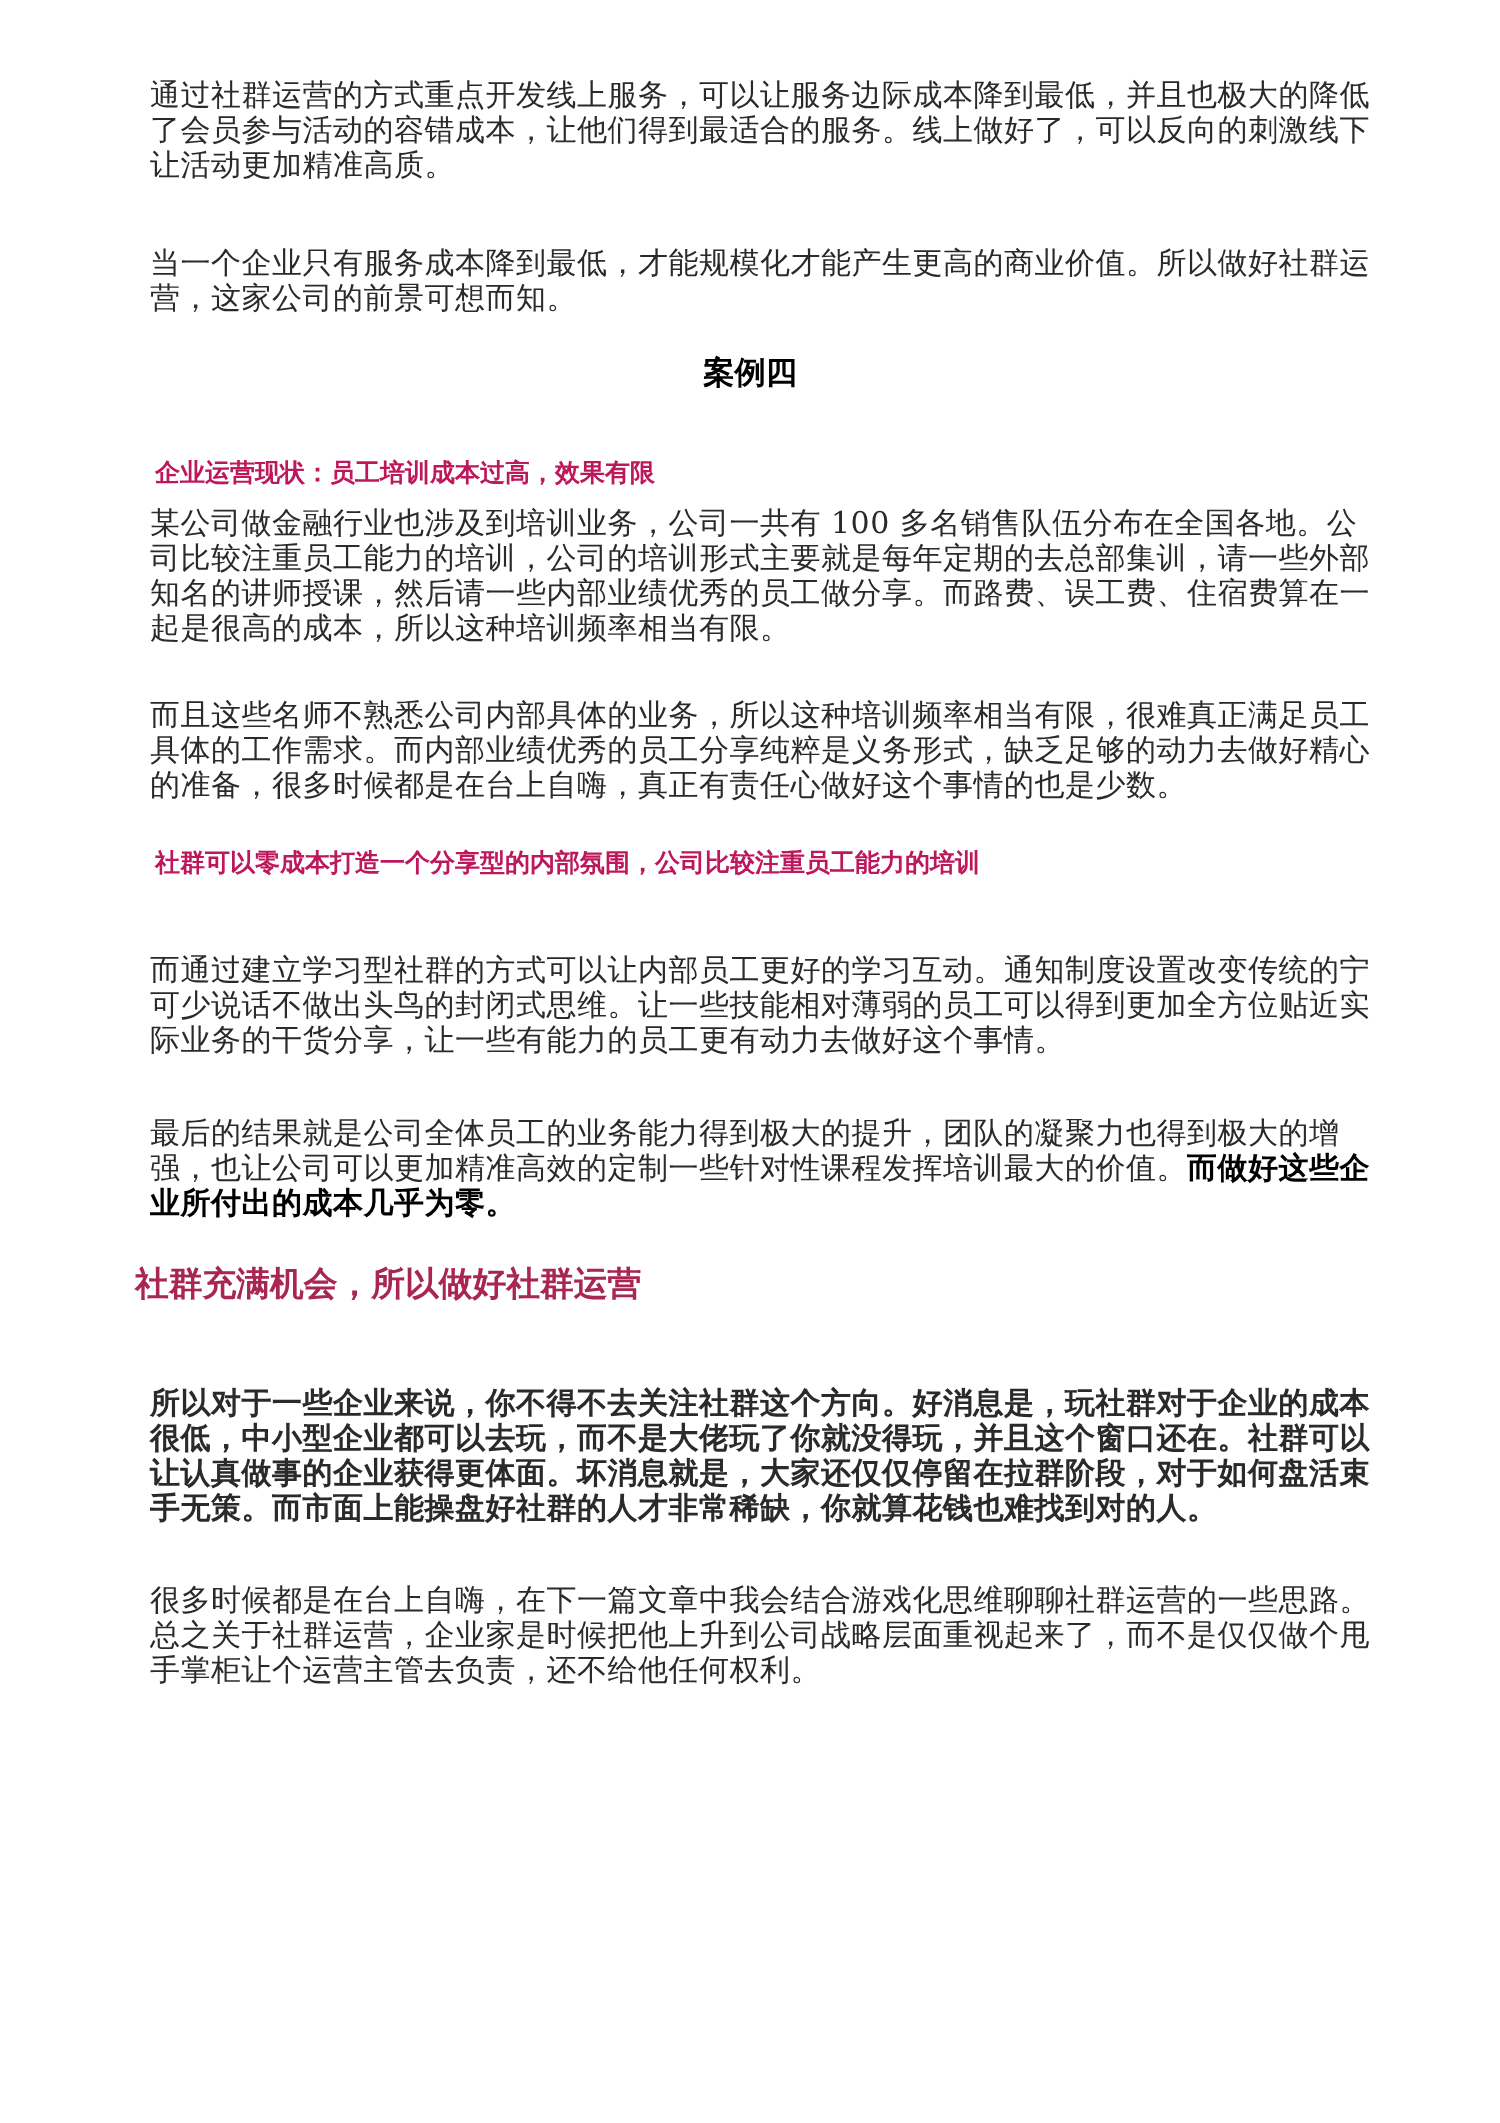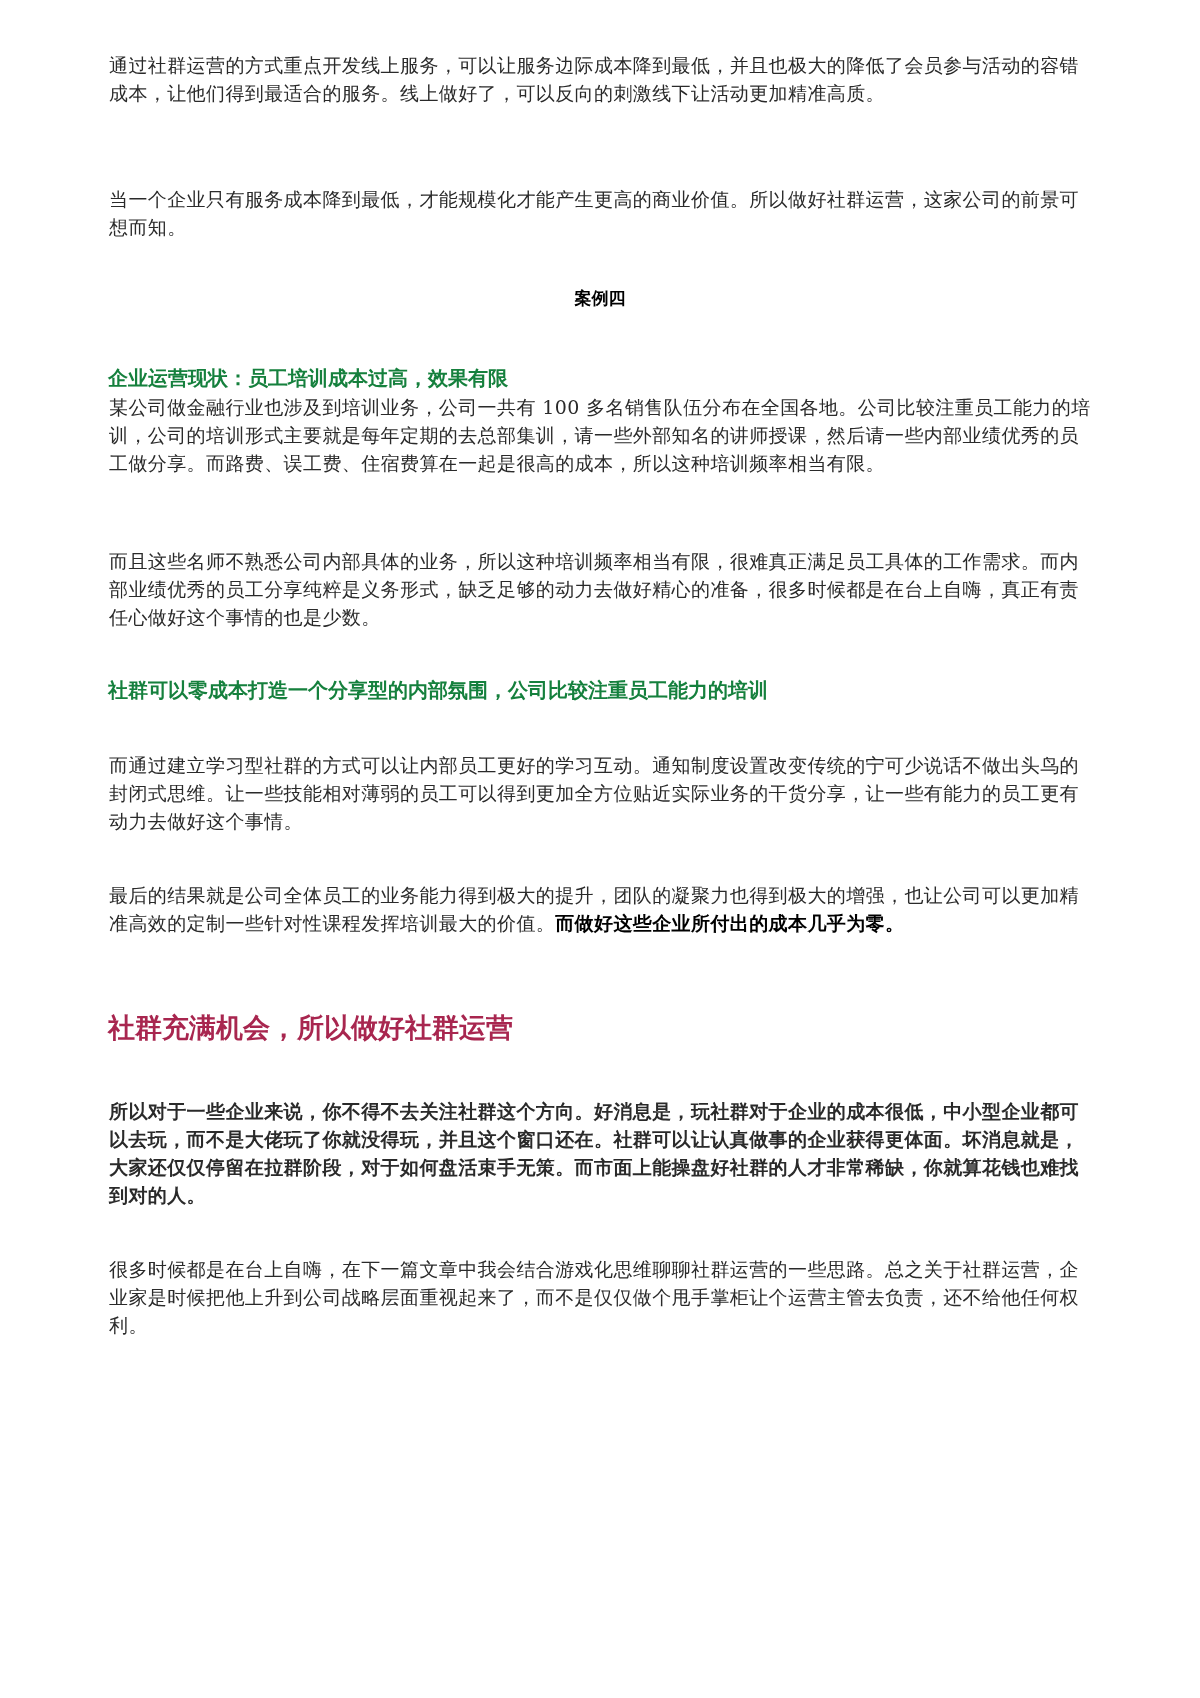--- a/index.html
+++ b/index.html
@@ -18,48 +18,48 @@
     .page {
       position: absolute;
       left: 108px;
       top: 0;
       width: 984px;
     }
     .para {
       position: absolute;
       left: 0;
       width: 984px;
-      font-size: 19px;
+      font-size: 24px;
       line-height: 28px;
       color: #2a2a2a;
-      margin: 1px;
+      margin: 12px;
       letter-spacing: 0.4px;
     }
     .strong {
       font-weight: bold;
       color: #000000;
       font-family: "DejaVu Sans", "Liberation Sans", sans-serif;
     }
     .bold-heading {
       position: absolute;
-      left: 0;
+      left: 16px;
       width: 984px;
       font-size: 20px;
       line-height: 28px;
       font-weight: bold;
-      color: #15803d;
+      color: #be185d;
       font-family: "DejaVu Sans", "Liberation Sans", sans-serif;
       margin: 0;
     }
     .center-heading {
       position: absolute;
       left: 0;
       width: 984px;
       text-align: center;
-      font-size: 17px;
+      font-size: 25px;
       line-height: 28px;
       font-weight: bold;
       color: #000000;
       font-family: "DejaVu Sans", "Liberation Sans", sans-serif;
       margin: 0;
     }
     .section-title {
       position: absolute;
       left: 0;
       width: 984px;

